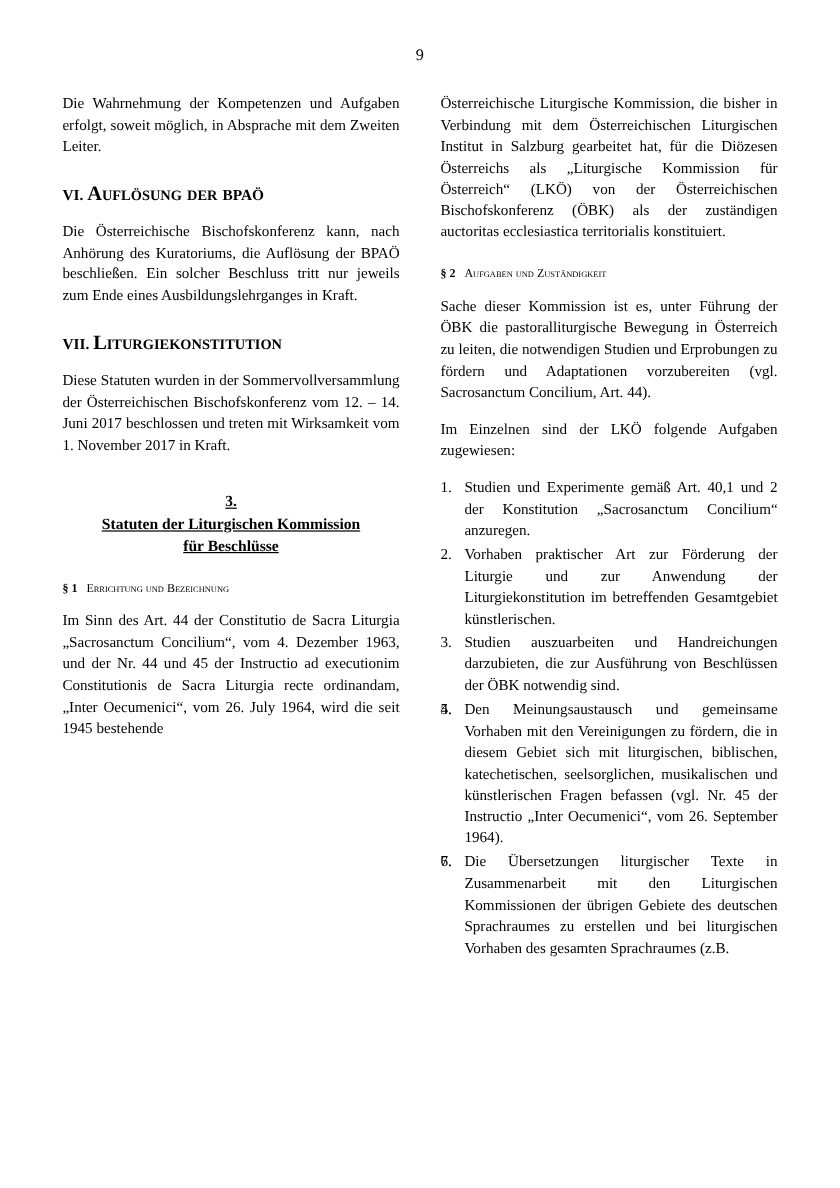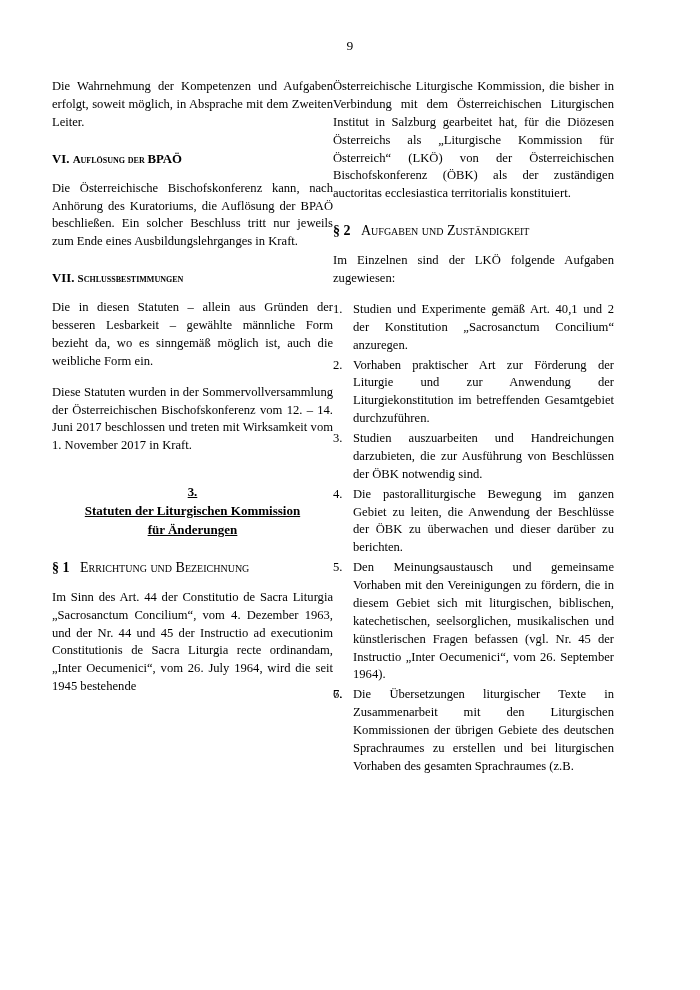--- a/index.html
+++ b/index.html
@@ -22,20 +22,21 @@
   }
   .page-number {
     text-align: center;
     font-size: 13.5px;
     margin: 8px 0 24px 0;
     letter-spacing: 0.2px;
   }
   .columns {
     display: flex;
     flex-direction: row;
+    gap: 34px;
     align-items: flex-start;
   }
   .col {
     width: 281px;
     box-sizing: border-box;
   }
   p, li {
     font-size: 12.6px;
     line-height: 1.42;
     text-align: justify;
@@ -45,27 +46,27 @@
   }
   .heading {
     font-size: 12.8px;
     font-weight: bold;
     margin: 20px 0 13px 0;
     text-align: left;
   }
   .heading .smallcaps {
     font-variant: small-caps;
     font-weight: bold;
-    font-size: 11px;
+    font-size: 17px;
   }
   .heading .big {
     font-weight: bold;
   }
   .section-head {
-    font-size: 14px;
+    font-size: 10px;
     margin: 20px 0 13px 0;
     text-align: left;
   }
   .section-head .sym {
     font-weight: bold;
   }
   .section-head .sc {
     font-variant: small-caps;
   }
   .center-title {
@@ -119,68 +120,67 @@
 
       <p>Die Wahrnehmung der Kompetenzen und Aufgaben erfolgt, soweit möglich, in Absprache mit dem Zweiten Leiter.</p>
 
       <div class="heading">
         <span class="big">VI. </span><span class="smallcaps">Auflösung der </span><span class="big">BPAÖ</span>
       </div>
 
       <p>Die Österreichische Bischofskonferenz kann, nach Anhörung des Kuratoriums, die Auflösung der BPAÖ beschließen. Ein solcher Beschluss tritt nur jeweils zum Ende eines Ausbildungslehrganges in Kraft.</p>
 
       <div class="heading">
-        <span class="big">VII. </span><span class="smallcaps">Schlussbestimmungen</span>
+        <span class="big">VII. </span><span class="smallcaps">Liturgiekonstitution</span>
       </div>
 
-      <p>Die in diesen Statuten – allein aus Gründen der besseren Lesbarkeit – gewählte männliche Form bezieht da, wo es sinngemäß möglich ist, auch die weibliche Form ein.</p>
       <p>Diese Statuten wurden in der Sommervollversammlung der Österreichischen Bischofskonferenz vom 12. – 14. Juni 2017 beschlossen und treten mit Wirksamkeit vom 1. November 2017 in Kraft.</p>
 
       <div class="center-title">
         <span class="num">3.</span>
         <span class="line">Statuten der Liturgischen Kommission</span>
-        <span class="line">für Änderungen</span>
+        <span class="line">für Beschlüsse</span>
       </div>
 
       <div class="section-head">
         <span class="sym">§ 1</span>
         &nbsp;&nbsp;<span class="sc">Errichtung und Bezeichnung</span>
       </div>
 
       <p>Im Sinn des Art. 44 der Constitutio de Sacra Liturgia „Sacrosanctum Concilium“, vom 4. Dezember 1963, und der Nr. 44 und 45 der Instructio ad executionim Constitutionis de Sacra Liturgia recte ordinandam, „Inter Oecumenici“, vom 26. July 1964, wird die seit 1945 bestehende</p>
 
     </div>
 
     <div class="col">
 
       <p>Österreichische Liturgische Kommission, die bisher in Verbindung mit dem Österreichischen Liturgischen Institut in Salzburg gearbeitet hat, für die Diözesen Österreichs als „Liturgische Kommission für Österreich“ (LKÖ) von der Österreichischen Bischofskonferenz (ÖBK) als der zuständigen auctoritas ecclesiastica territorialis konstituiert.</p>
 
       <div class="section-head">
         <span class="sym">§ 2</span>
         &nbsp;&nbsp;<span class="sc">Aufgaben und Zuständigkeit</span>
       </div>
 
+      <p>Sache dieser Kommission ist es, unter Führung der ÖBK die pastoralliturgische Bewegung in Österreich zu leiten, die notwendigen Studien und Erprobungen zu fördern und Adaptationen vorzubereiten (vgl. Sacrosanctum Concilium, Art. 44).</p>
       <p>Im Einzelnen sind der LKÖ folgende Aufgaben zugewiesen:</p>
 
       <ol class="numlist">
         <li>
           <span class="marker">1.</span>
           <span>Studien und Experimente gemäß Art. 40,1 und 2 der Konstitution „Sacrosanctum Concilium“ anzuregen.</span>
         </li>
         <li>
           <span class="marker">2.</span>
-          <span>Vorhaben praktischer Art zur Förderung der Liturgie und zur Anwendung der Liturgiekonstitution im betreffenden Gesamtgebiet durchzuführen.</span>
+          <span>Vorhaben praktischer Art zur Förderung der Liturgie und zur Anwendung der Liturgiekonstitution im betreffenden Gesamtgebiet künstlerischen.</span>
         </li>
         <li>
           <span class="marker">3.</span>
           <span>Studien auszuarbeiten und Handreichungen darzubieten, die zur Ausführung von Beschlüssen der ÖBK notwendig sind.</span>
         </li>
         <li>
           <span class="marker">4.</span>
-          <span>Die pastoralliturgische Bewegung im ganzen Gebiet zu leiten, die Anwendung der Beschlüsse der ÖBK zu überwachen und dieser darüber zu berichten.</span>
         </li>
         <li>
           <span class="marker">5.</span>
           <span>Den Meinungsaustausch und gemeinsame Vorhaben mit den Vereinigungen zu fördern, die in diesem Gebiet sich mit liturgischen, biblischen, katechetischen, seelsorglichen, musikalischen und künstlerischen Fragen befassen (vgl. Nr. 45 der Instructio „Inter Oecumenici“, vom 26. September 1964).</span>
         </li>
         <li>
           <span class="marker">6.</span>
         </li>
         <li>
           <span class="marker">7.</span>

